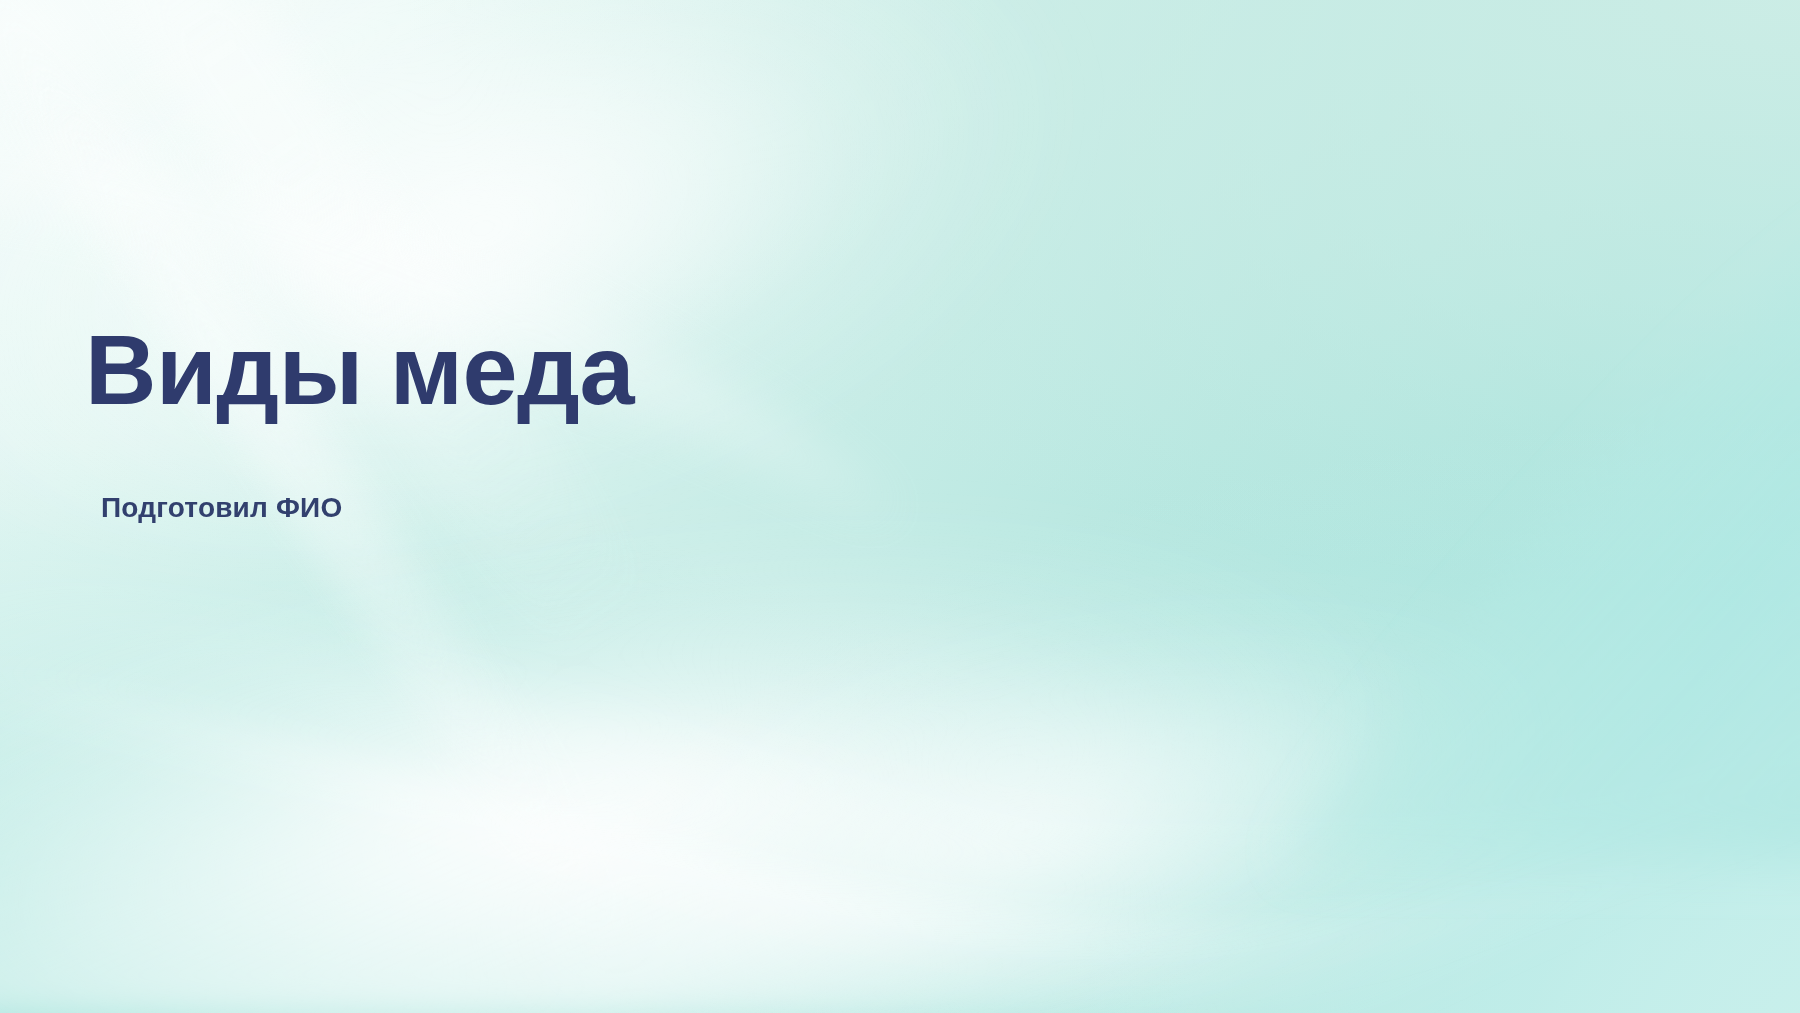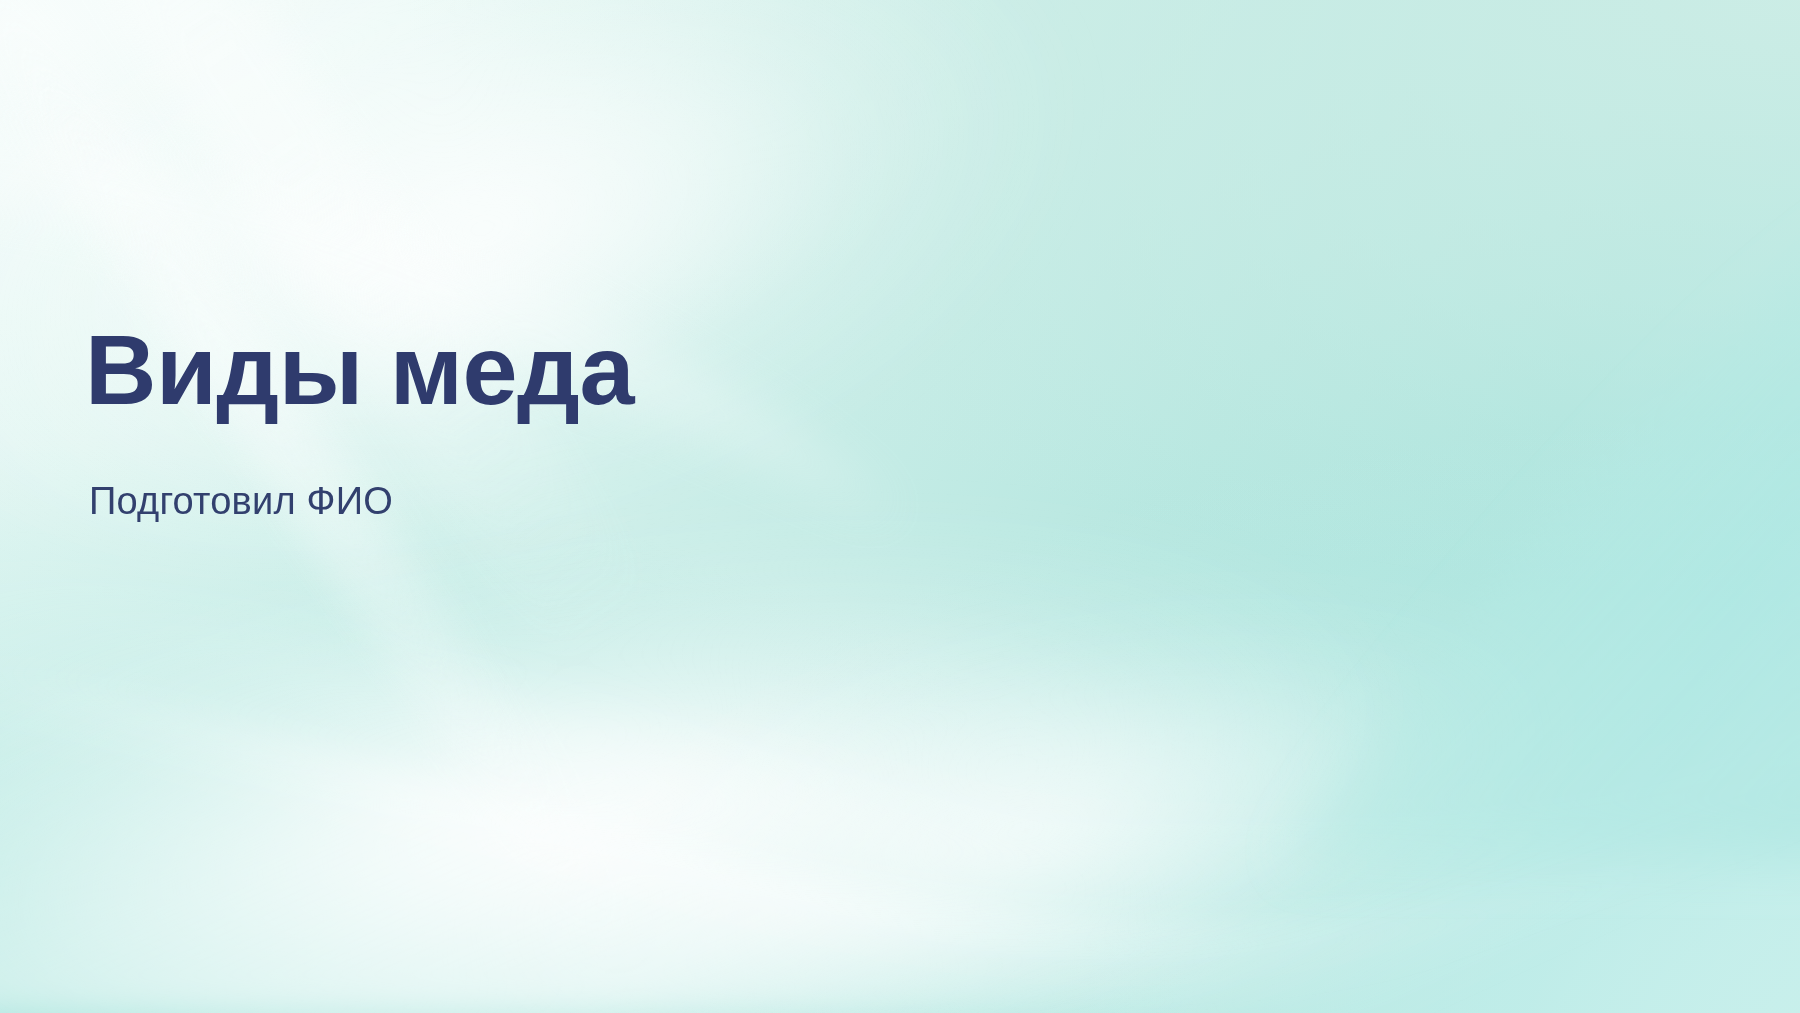--- a/index.html
+++ b/index.html
@@ -172,25 +172,25 @@
     margin: 0;
     font-size: 99px;
     line-height: 1.06;
     font-weight: 700;
     letter-spacing: -0.5px;
     color: #2f3b6d;
     white-space: nowrap;
   }
 
   .slide-subtitle {
-    margin: 4px;
+    margin: 16px;
     padding-top: 52px;
-    font-size: 38px;
+    font-size: 28px;
     line-height: 1.2;
-    font-weight: 400;
+    font-weight: 700;
     letter-spacing: 0.2px;
     color: #32406e;
     white-space: nowrap;
   }
 </style>
 </head>
 <body>
 
 <div class="slide">
 

